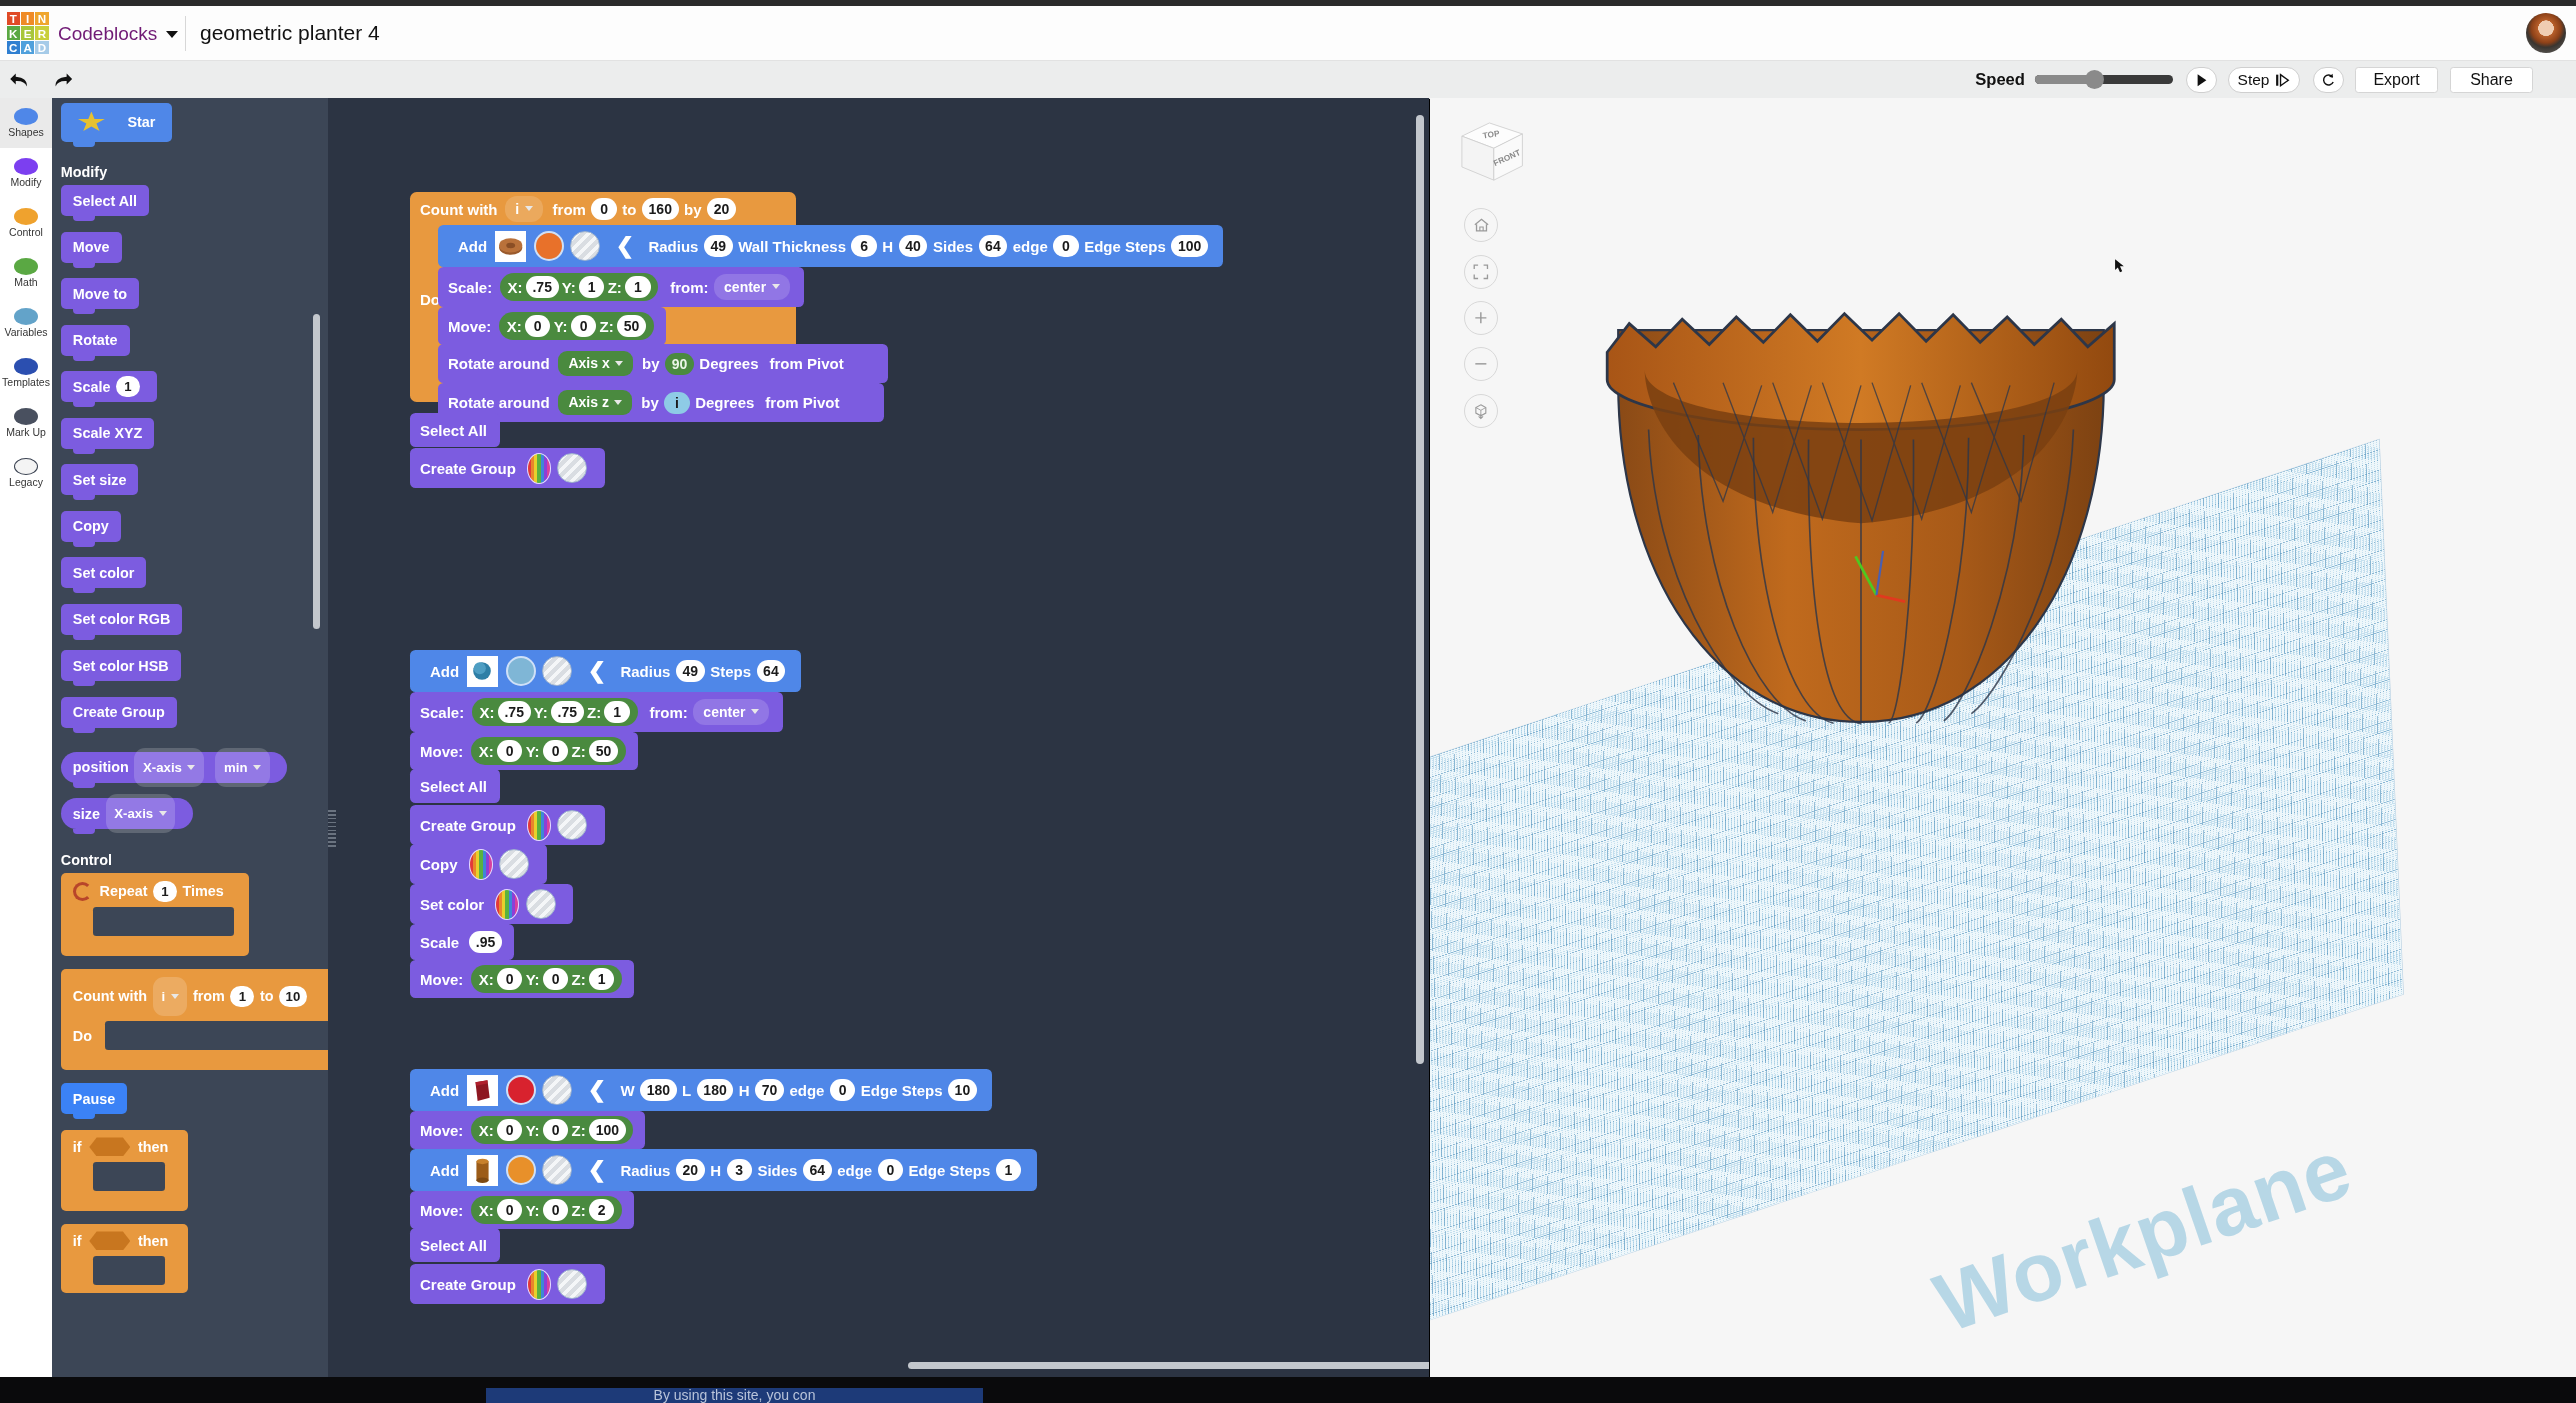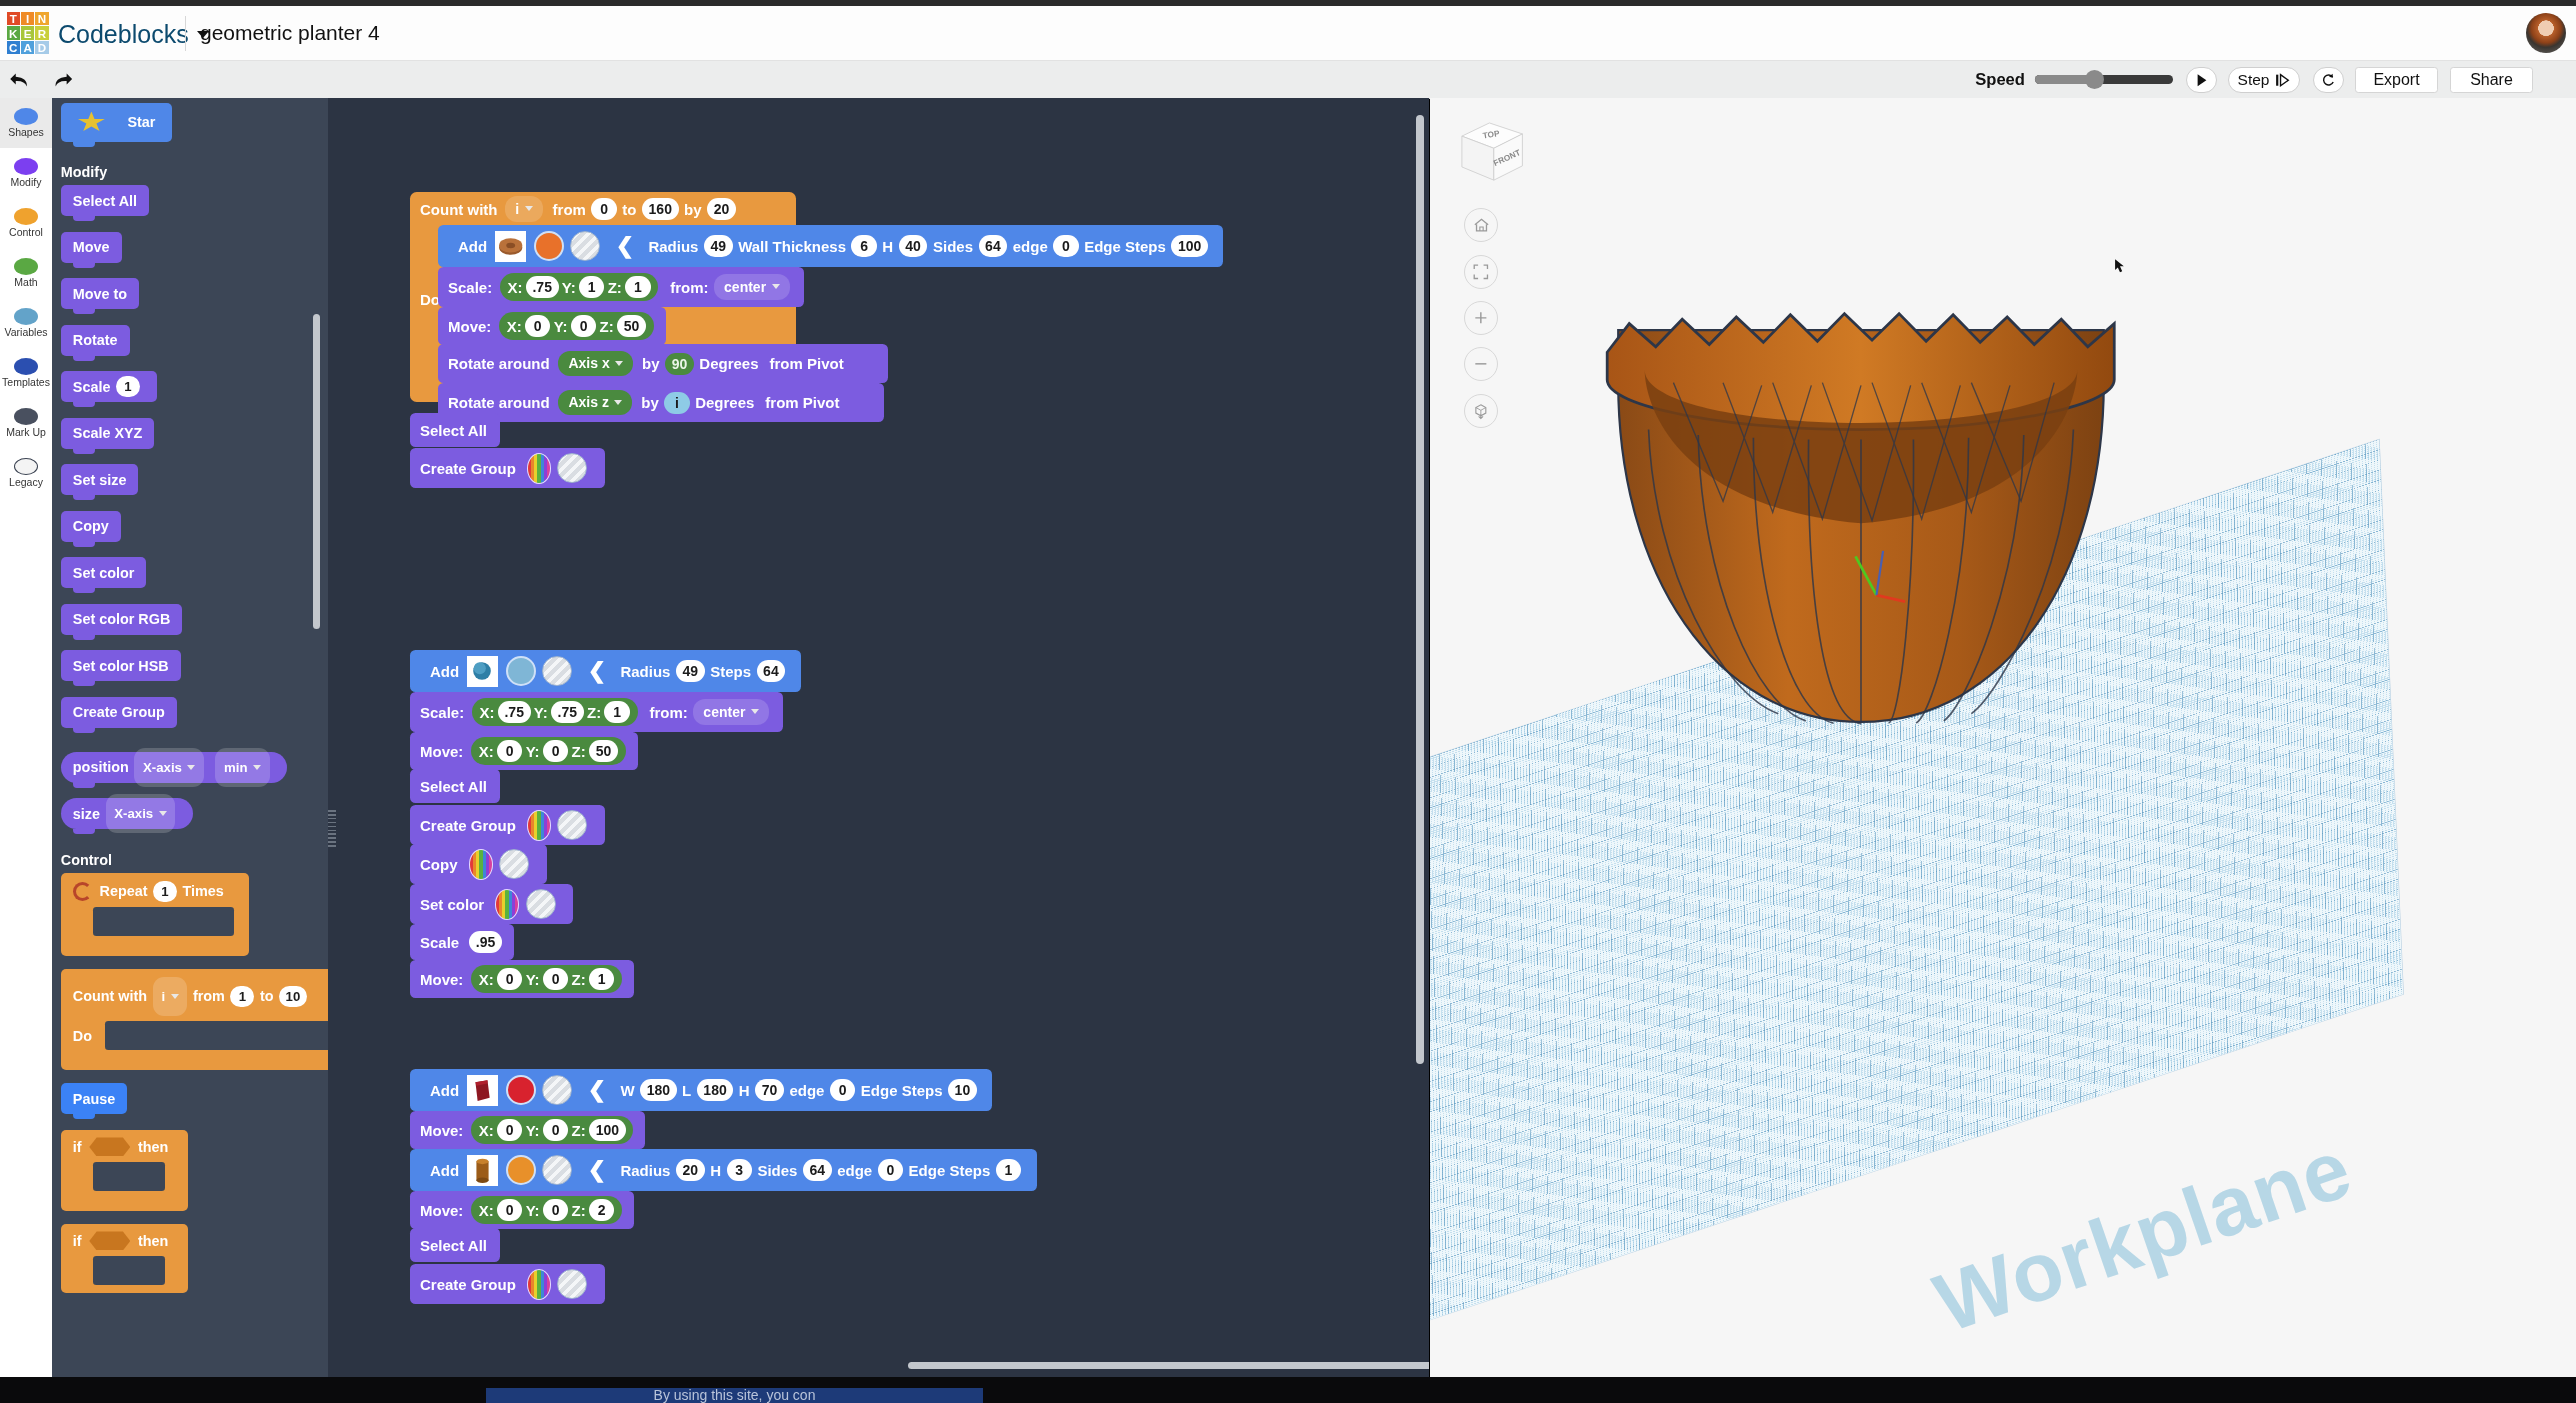--- a/index.html
+++ b/index.html
@@ -10,21 +10,21 @@
   #browser-top { position:absolute; left:0; top:0; width:2576px; height:5.5px; background:#2b2b2b; }
   #bottom-strip { position:absolute; left:0; top:1377px; width:2576px; height:26px; background:#0a0a0c; overflow:hidden; }
   #cookie-banner { position:absolute; left:486px; top:1388px; width:497px; height:15px;
      background:#1d3a78; color:#b9c4da; font-size:14px; line-height:15px; text-align:center; white-space:nowrap; overflow:hidden;}
 
   
   #header { position:absolute; left:0; top:5.5px; width:2576px; height:55px; background:#fdfdfd; border-bottom:0.6px solid #e2e2e2; }
   #logo { position:absolute; left:6.6px; top:6.6px; width:42px; height:42px; display:grid; grid-template-columns:repeat(3,1fr); grid-template-rows:repeat(3,1fr); gap:1.1px; }
   #logo div { display:flex; align-items:center; justify-content:center; color:#fff; font-weight:bold; font-size:11.6px; font-family:"Liberation Sans",sans-serif;}
   #app-switcher { position:absolute; left:58px; top:16.6px; height:24px; display:flex; align-items:center; gap:8.8px; }
-  #app-name { color:#0c4a6e; font-size:25px; }
+  #app-name { color:#701a75; font-size:19px; }
   .caret { width:0;height:0;border-left:6px solid transparent;border-right:6px solid transparent;border-top:7.7px solid #111; }
   #title-div { position:absolute; left:185px; top:10px; width:1.1px; height:35px; background:#d7d7d7; }
   #doc-title { position:absolute; left:200px; top:15.5px; font-size:21px; color:#111; }
   #avatar { position:absolute; right:10px; top:7.7px; width:40px; height:40px; border-radius:50%;
       background:radial-gradient(circle at 50% 38%, #f0cdb2 0%, #f0cdb2 24%, #b85f2a 25%, #8d4118 46%, #3a3530 60%, #6b6a67 100%);
       overflow:hidden; }
 
   
   #toolbar { position:absolute; left:0; top:61px; width:2576px; height:38px; background:#eceded; border-bottom:0.6px solid #d8d9da; }
   .arrow-btn { position:absolute; top:7.7px; width:25.4px; height:22px; cursor:pointer; }
@@ -85,21 +85,21 @@
 
   .blk { position:absolute; display:flex; align-items:center; color:#fff; font-weight:bold; border-radius:5.5px;
          font-size:15px; white-space:nowrap; }
   .b-orange { background:#e8993f; } .b-purple { background:#7c5ce0; } .b-blue { background:#4f87e8;padding-left:8px; }
   .inner-green { background:#4a8a3f; border-radius:14.4px; display:inline-flex; align-items:center; padding:2.8px 7.7px; gap:3.3px; margin-left:7.7px; }
   .oval { background:#fff; color:#1b1b1b; border-radius:13.2px; min-width:25.4px; height:22px; display:inline-flex;
           align-items:center; justify-content:center; font-size:14px; padding:0 6.6px; font-weight:bold; }
   .oval-blue { background:#8ecbe6; color:#1b1b1b; }
   .ddsel { background:rgba(255,255,255,.16); border-radius:12px; height:25.4px; display:inline-flex; align-items:center;
            gap:5.5px; padding:0 10px; font-size:14px; }
-  .ddsel-green { background:#4a8a3f; }
+  .ddsel-green { background:#4a8a3f;border-radius:9px; }
   .shape-thumb { width:31px; height:31px; background:#fff; margin:0 7.7px; display:flex; align-items:center; justify-content:center; }
   .swatch { width:30px; height:30px; border-radius:50%; border:2.2px solid #cfe0f7; margin-right:6.6px; }
   .hatch { width:30px; height:30px; border-radius:50%; border:1.7px solid #9fb4cf; margin-right:5.5px;
       background:repeating-linear-gradient(135deg,#d9dde2 0 3.9px,#f4f6f8 3.9px 7.7px); }
   .rainbow { width:24px; height:31px; border-radius:50%; border:1.7px solid #e7ddff; margin-right:6.6px;
       background:linear-gradient(90deg,#e23a3a 0 14%,#e8862c 14% 28%,#e8d02c 28% 43%,#5ab23f 43% 58%,#3f86d8 58% 72%,#8c3fd8 72% 86%,#d83f9e 86% 100%); }
   .chev { font-size:22px; margin:0 8.8px 0 10px; }
   .lbl-gap { margin:0 5.5px; }
 
   

